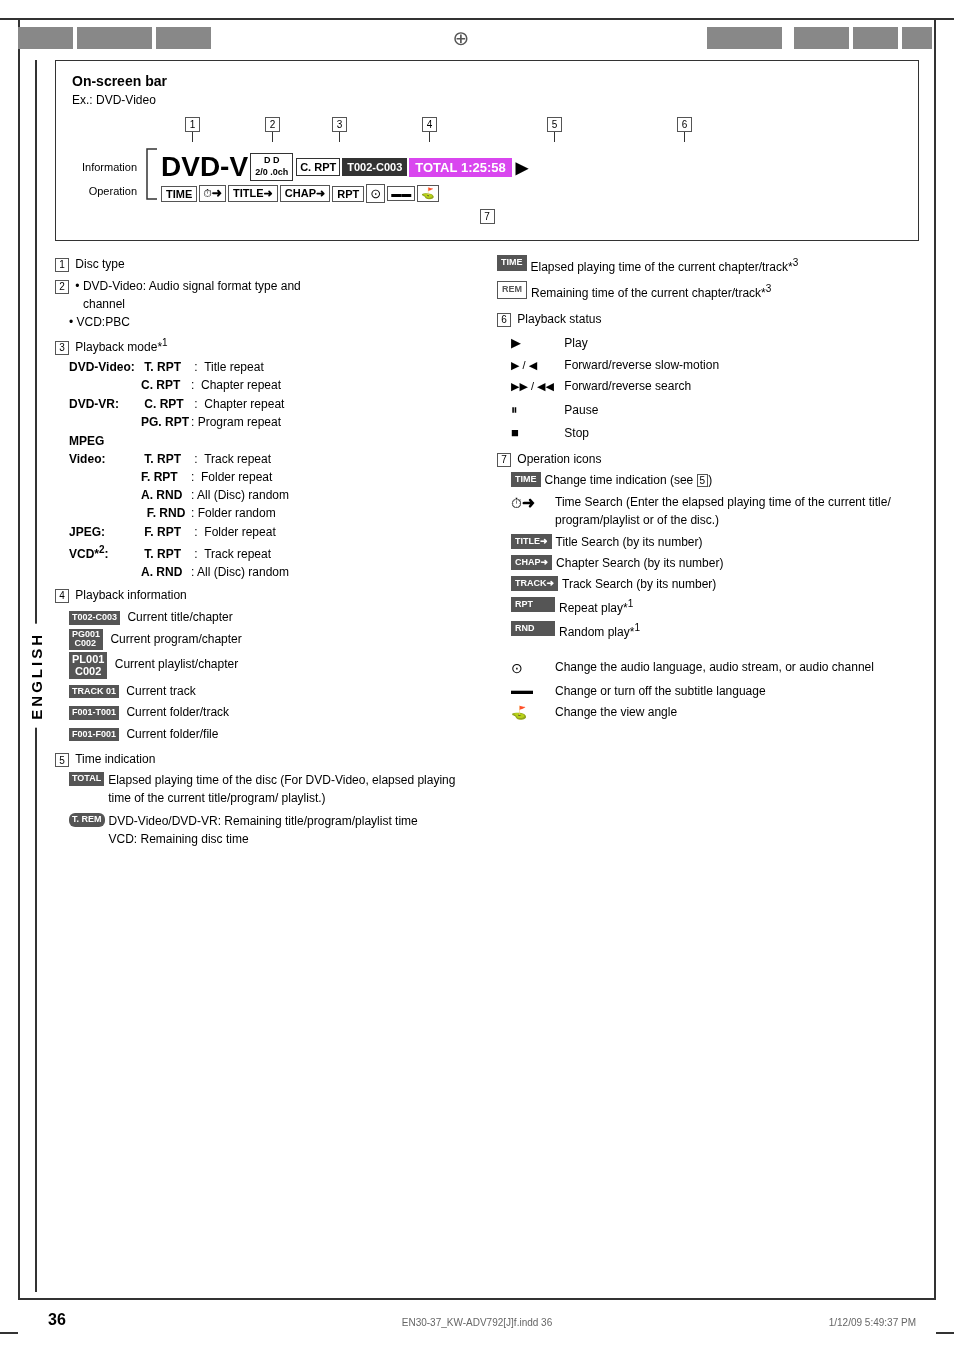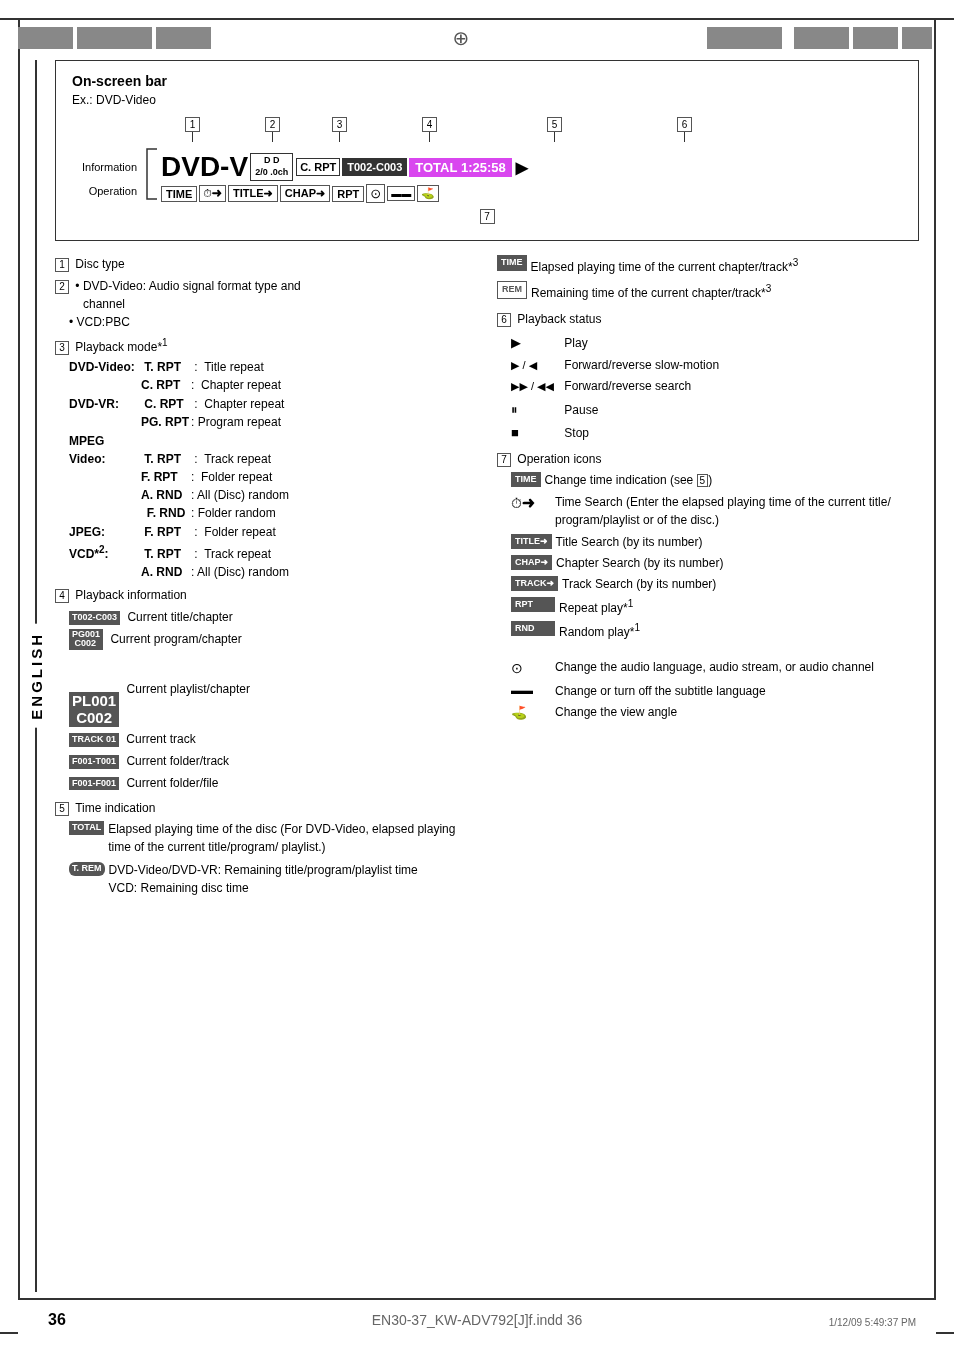--- a/index.html
+++ b/index.html
@@ -272,21 +272,21 @@
       height: 2px;
       background: #333;
     }
     .page-number {
       font-size: 16px;
       font-weight: bold;
       margin-left: 30px;
       margin-top: 8px;
     }
     .footer-filename {
-      font-size: 14px;
+      font-size: 10px;
       color: #666;
       position: absolute;
       left: 50%;
       transform: translateX(-50%);
       bottom: 6px;
     }
     .footer-datetime {
       font-size: 10px;
       color: #666;
       position: absolute;
@@ -465,21 +465,21 @@
         <div class="indent1" style="margin-top:3px; line-height:1.8;">
           <div>
             <span class="badge" style="font-size:9px;">T002-C003</span>
             <span>Current title/chapter</span>
           </div>
           <div>
             <span class="badge" style="font-size:9px; line-height:1.1;">PG001<br>&nbsp;C002</span>
             <span>Current program/chapter</span>
           </div>
           <div style="margin-top:2px;">
-            <span class="badge" style="font-size:15px; line-height:1.1;margin-top:40px;">PL001<br>&nbsp;C002</span>
+            <span class="badge" style="font-size:11px; line-height:1.1;">PL001<br>&nbsp;C002</span>
             <span>Current playlist/chapter</span>
           </div>
           <div style="margin-top:2px;">
             <span class="badge" style="font-size:9px;">TRACK 01</span>
             <span>Current track</span>
           </div>
           <div>
             <span class="badge" style="font-size:9px;">F001-T001</span>
             <span>Current folder/track</span>
           </div>

